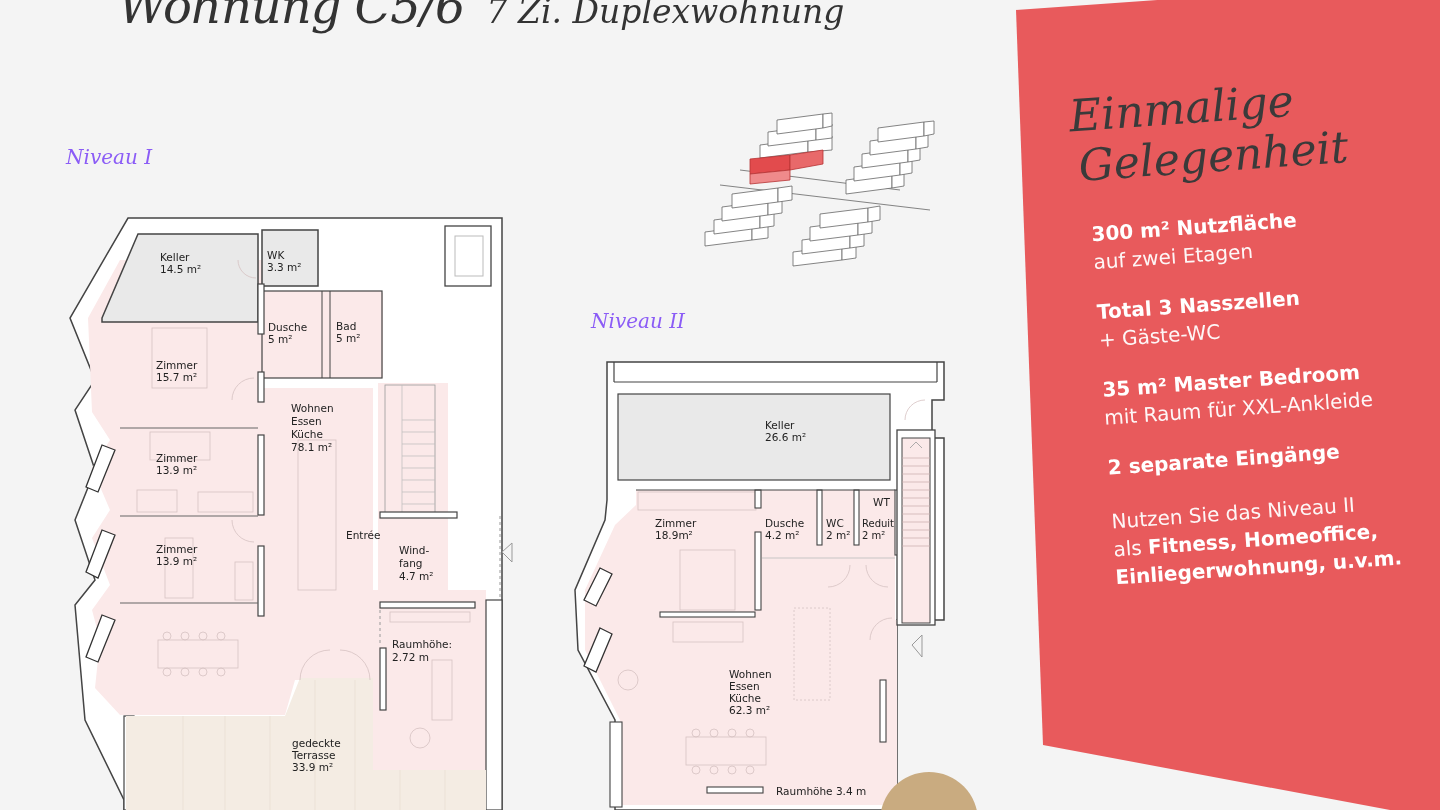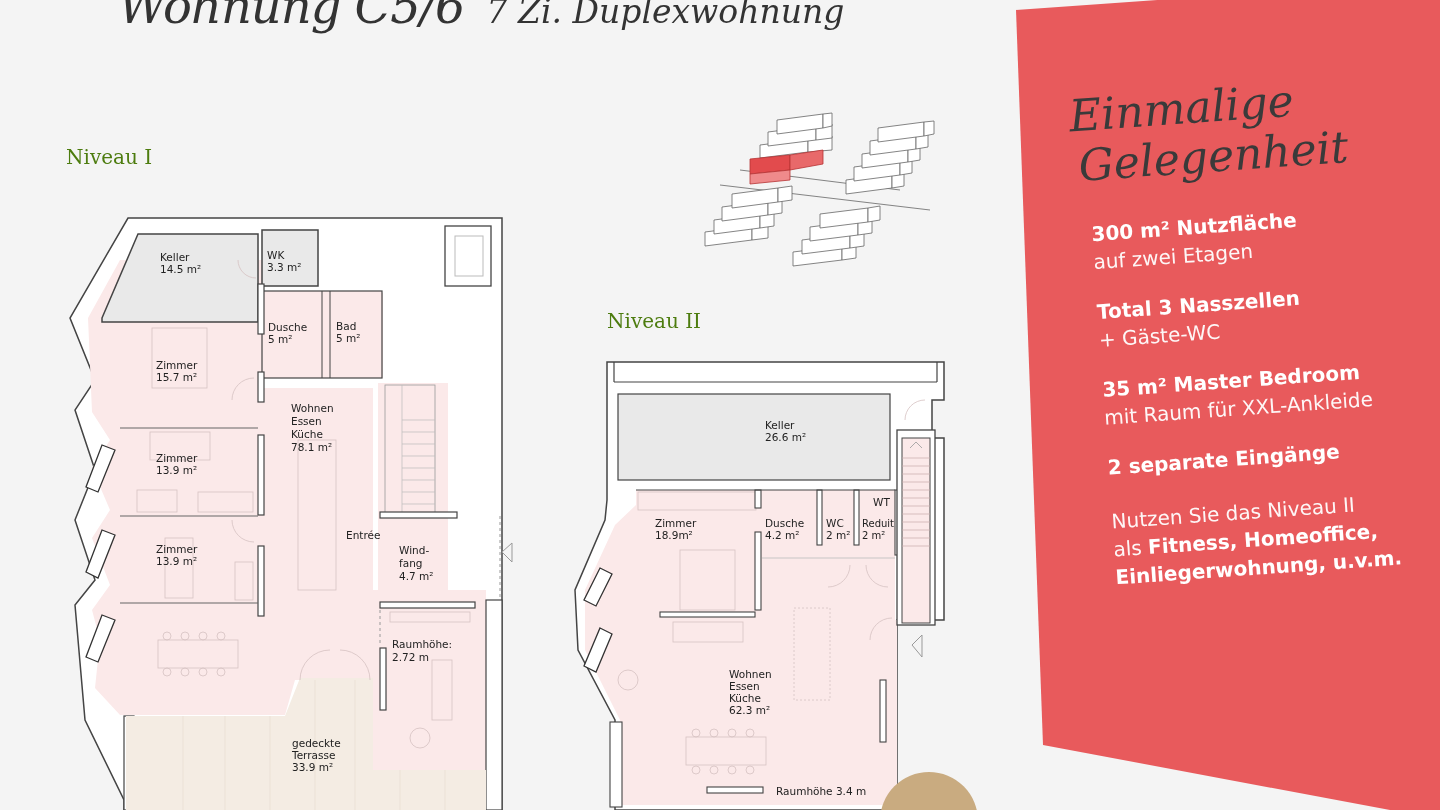--- a/index.html
+++ b/index.html
@@ -1,39 +1,39 @@
 <!DOCTYPE html>
 <html><head>
 <meta charset="utf-8">
 <style>
   html,body{margin:0;padding:0;}
   body{width:1440px;height:810px;overflow:hidden;background:#f4f4f4;position:relative;font-family:"DejaVu Sans",sans-serif;color:#2e2e2e;}
   .title{position:absolute;left:118px;top:-22px;white-space:nowrap;font-family:"DejaVu Serif",serif;font-style:italic;color:#333;}
   .title .main{font-size:48px;letter-spacing:-1px;}
   .title .sub{font-size:33px;margin-left:22px;}
-  .level-label{position:absolute;font-family:"DejaVu Serif",serif;font-size:20px;color:#4d7c0f;}
+  .level-label{position:absolute;font-family:"DejaVu Serif",serif;font-style:italic;font-size:20px;color:#8b5cf6;}
   svg.plan{position:absolute;left:0;top:0;}
   .rl{font-family:"DejaVu Sans",sans-serif;font-size:10.5px;fill:#222;}
   .promo{position:absolute;left:0;top:0;width:1440px;height:810px;pointer-events:none;}
   .promo-text{position:absolute;left:1060px;top:70px;width:380px;transform:rotate(-4deg);transform-origin:0 0;color:#fff;pointer-events:auto;}
   .headline{font-family:"DejaVu Serif",serif;font-style:italic;color:#3a3a3a;font-size:44px;line-height:50px;margin:22px 0 0 6px;}
   .feat{margin-top:22px;margin-left:20px;font-size:20px;line-height:28px;}
   .feat b{font-weight:bold;}
   .feat .light{font-weight:normal;opacity:.95;}
   .badge{position:absolute;left:880px;top:772px;width:98px;height:98px;border-radius:50%;background:#c9ab80;}
 </style>
 </head>
 <body>
 
 <div class="title">
   <span class="main">Wohnung C5/6</span><span class="sub">7 Zi. Duplexwohnung</span>
 </div>
 
 <div class="level-label" style="left:66px;top:145px;">Niveau I</div>
-<div class="level-label" style="left:607px;top:309px;">Niveau II</div>
+<div class="level-label" style="left:591px;top:309px;">Niveau II</div>
 
 <svg class="promo" width="1440" height="810">
   <polygon points="1016,10 1440,-20 1440,810 1390,810 1043,745" fill="#e85a5c"></polygon>
 </svg>
 
 <svg class="plan" width="1440" height="810" viewBox="0 0 1440 810">
 
   <g>
 
     <polygon points="128,218 502,218 502,810 124,810 124,800 85,720 75,605 95,580 75,520 95,470 75,410 95,380 70,318" fill="#ffffff" stroke="#444" stroke-width="1.5"></polygon>

